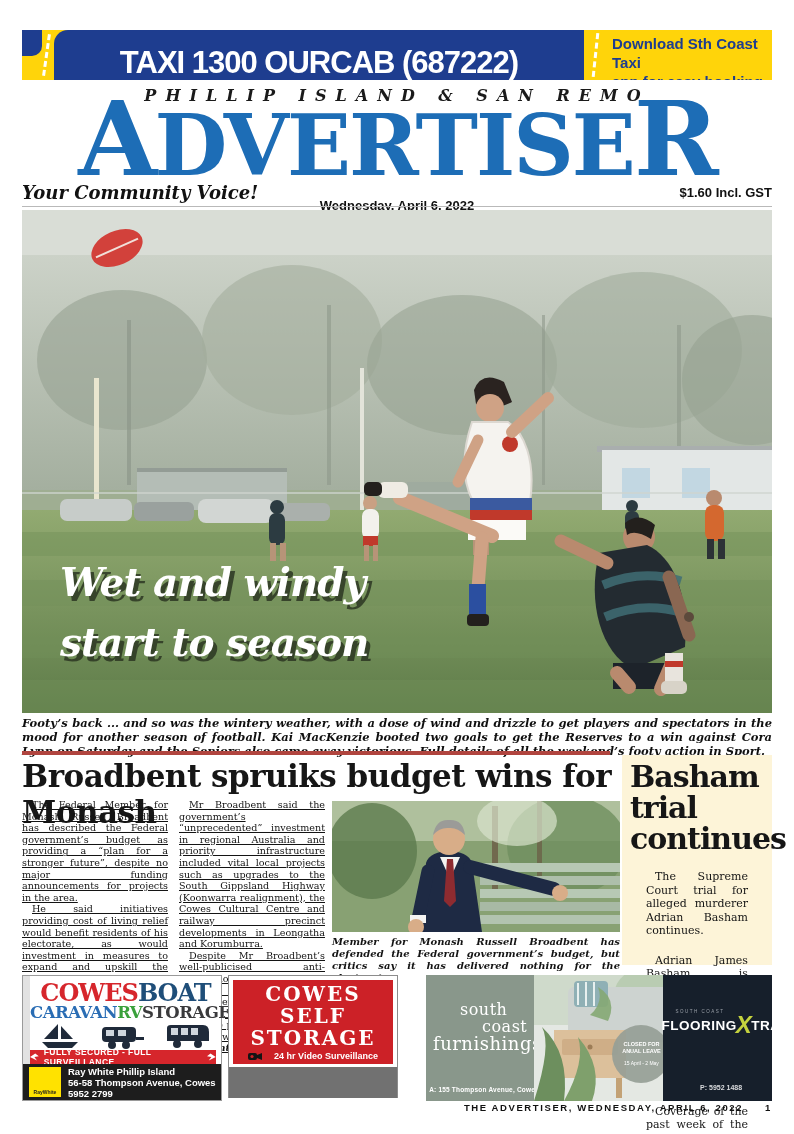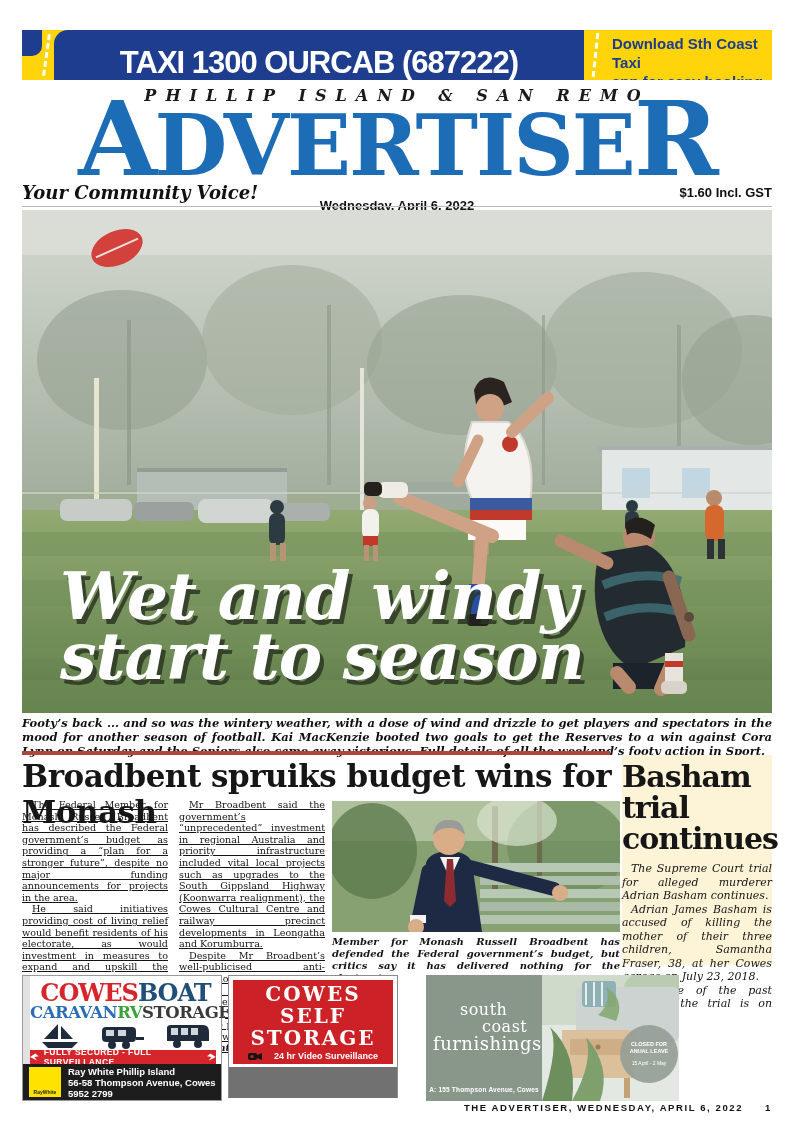--- a/index.html
+++ b/index.html
@@ -29,44 +29,44 @@
   .tagline{position:absolute;left:0;top:-2px;font-style:italic;font-weight:bold;font-size:18px;color:#111;}
   .pubdate{position:absolute;left:0;width:100%;text-align:center;top:14px;font-family:Liberation Sans, sans-serif;
            font-weight:bold;font-size:13px;color:#111;}
   .price{position:absolute;right:0;top:1px;font-family:"Liberation Sans",sans-serif;font-weight:bold;font-size:13px;color:#111;}
   .mast-rule{position:absolute;left:22px;top:206px;width:750px;height:1px;background:#b9b9b9;}
 
   
   .hero{position:absolute;left:22px;top:210px;width:750px;height:503px;overflow:hidden;background:#9fae92;}
   .hero svg{display:block;}
   .hero-headline{position:absolute;left:38px;top:342px;color:#fff;font-style:italic;font-weight:bold;
-                 font-size:65px;line-height:60px;letter-spacing:-1px;
-                 text-shadow:4px 5px 0 rgba(44,54,34,.85);margin-top:14px;}
+                 font-size:39px;line-height:60px;letter-spacing:-1px;
+                 text-shadow:4px 5px 0 rgba(44,54,34,.85);}
   .hero-caption{position:absolute;left:22px;top:716px;width:750px;margin:0;font-style:italic;font-weight:bold;
                 font-size:11.5px;line-height:14px;color:#101010;text-align:justify;}
 
   
   .red-rule{position:absolute;left:22px;top:751px;width:588px;height:4px;background:#b0453f;}
   .lead-headline{position:absolute;left:22px;top:758px;width:600px;font-size:31px;font-weight:bold;
                  color:#161616;letter-spacing:-0.5px;}
   .article-cols{position:absolute;left:22px;top:799px;width:588px;height:166px;}
   .acol{position:absolute;top:0;width:146px;font-size:9.6px;line-height:11.6px;text-align:justify;color:#141414;text-decoration:underline;}
   .acol p{margin:0;text-indent:10px;}
   .acol-1{left:0;}
   .acol-2{left:157px;}
   .continued{text-align:center;font-style:italic;font-weight:bold;text-indent:0 !important;}
   .article-photo{position:absolute;left:310px;top:2px;width:288px;height:131px;background:#7d9b6a;overflow:hidden;}
   .article-photo-caption{position:absolute;left:310px;top:137px;width:288px;margin:0;font-style:italic;
                          font-weight:bold;font-size:10px;line-height:12px;color:#141414;text-align:justify;}
 
   
   .basham{position:absolute;left:622px;top:755px;width:150px;height:210px;background:#fdf4d8;
-          box-sizing:border-box;padding:6px 0;}
+          box-sizing:border-box;padding:6px 8px;}
   .basham h2{margin:0 0 8px 0;font-size:30px;line-height:31px;font-weight:bold;color:#161616;letter-spacing:-1px;}
-  .basham p{margin:0;font-size:11px;line-height:13.5px;text-align:justify;color:#141414;text-indent:9px;font-style:italic;}
+  .basham p{margin:16px;font-size:11px;line-height:13.5px;text-align:justify;color:#141414;text-indent:9px;}
 
   
   .ads{position:absolute;left:22px;top:975px;width:750px;height:126px;}
   
   .ad-boat{position:absolute;left:0;top:0;width:200px;height:126px;border:1px solid #9a9a9a;box-sizing:border-box;
            background:#fff;font-family:"DejaVu Serif",serif;}
   .ad-boat .strip{position:absolute;left:0;top:0;width:7px;height:88px;background:#e2e2e2;}
   .boat-l1{position:absolute;left:7px;top:2px;width:191px;text-align:center;font-weight:bold;font-size:24px;
            letter-spacing:-1px;white-space:nowrap;}
   .boat-l2{position:absolute;left:7px;top:27px;width:191px;text-align:right;font-weight:bold;font-size:16.5px;
@@ -414,20 +414,29 @@
           <path d="M0,126 Q18,70 8,52 Q36,78 30,126 Z" fill="#6d8f5e"></path>
           <path d="M30,126 Q52,86 44,62 Q70,92 58,126 Z" fill="#7fa06c"></path>
           <path d="M56,40 Q70,28 64,12 Q84,24 74,46 Z" fill="#85a873" opacity="0.9"></path>
         </svg>
         <div class="badge">
           <div>CLOSED FOR</div>
           <div>ANUAL LEAVE</div>
           <div class="bd3">15 April - 2 May</div>
         </div>
       </div>
+      <div class="panel-dark">
+        <div class="fx-small">SOUTH COAST</div>
+        <div class="fx-main">
+          <span>FLOORING</span>
+            <span class="fx-x">X</span>
+            <span>TRA</span>
+        </div>
+        <div class="fx-phone">P: 5952 1488</div>
+      </div>
     </div>
   </div>
 
   <div class="folio">
     <span>THE ADVERTISER, WEDNESDAY, APRIL 6, 2022</span>
     <span>1</span>
   </div>
 
 </div>
 

